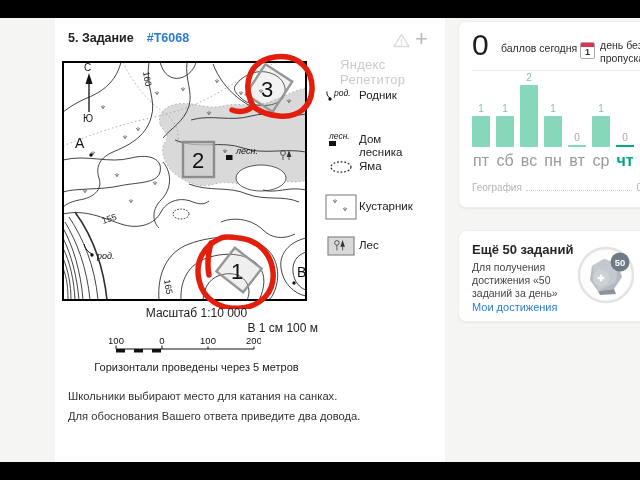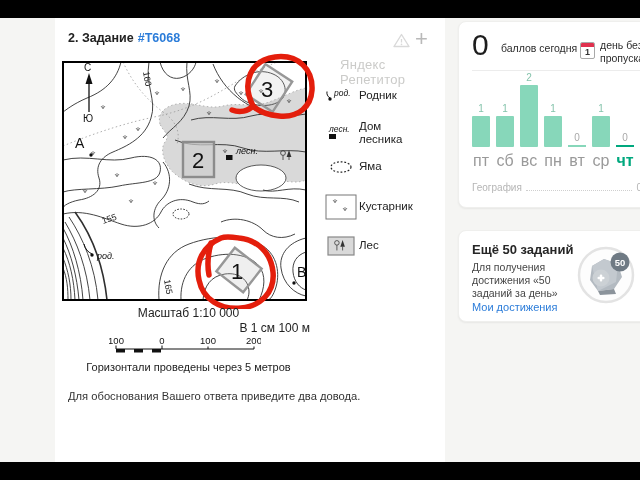--- a/index.html
+++ b/index.html
@@ -9,33 +9,33 @@
     -webkit-font-smoothing:antialiased;
   }
   .abs{position:absolute;}
   .letterbox{position:absolute;left:0;width:640px;background:#000;}
   #bar-top{top:0;height:18px;}
   #bar-bottom{top:462px;height:18px;}
 
   
   #task-card{position:absolute;left:55px;top:18px;width:390px;height:444px;background:#fff;}
   #task-header{left:13px;top:13px;font-size:12.5px;font-weight:700;color:#222;}
-  #task-id{color:#2b7cd9;font-weight:700;margin-left:4px;}
+  #task-id{color:#2b7cd9;font-weight:700;margin-left:13px;}
   #warn-icon{left:338px;top:15px;width:17px;height:15px;}
   #plus-icon{left:360px;top:8px;font-size:22px;color:#b9b9b9;font-weight:400;cursor:pointer;}
   #watermark{left:285px;top:39px;font-size:13px;color:#cbcbc9;letter-spacing:.3px;}
 
   
   .legend-row{position:absolute;left:268px;display:flex;align-items:center;}
   .legend-sym{width:36px;display:flex;justify-content:center;flex:0 0 36px;}
   .legend-label{font-size:11.5px;color:#222;line-height:1.15;}
-  .wrap60{width:62px;}
-
-  
-  .scale-text{left:12px;width:243px;text-align:center;color:#222;}
+  .wrap60{width:62px;margin-top:13px;}
+
+  
+  .scale-text{left:20px;width:243px;text-align:center;color:#222;}
   #scale-title{top:288px;font-size:12px;}
   #scale-ratio{top:303px;font-size:12px;text-align:right;}
   #scale-bar{left:54px;top:317px;}
   #scale-note{top:343px;font-size:11px;}
 
   
   #task-text{left:13px;top:371px;width:370px;font-size:11.2px;color:#333;line-height:1.3;}
   #task-text p{margin:0 0 5px 0;}
 
   
@@ -68,21 +68,21 @@
 </style>
 </head>
 <body>
 
 <div class="letterbox" id="bar-top"></div>
 <div class="letterbox" id="bar-bottom"></div>
 
 <div id="task-card">
 
   <div class="abs" id="task-header">
-    <span>2. Задание</span><span id="task-id">#Т6068</span>
+    <span>5. Задание</span><span id="task-id">#Т6068</span>
   </div>
 
   <svg class="abs" id="warn-icon" viewBox="0 0 17 15">
     <path d="M8.5 1.5 L16 13.5 L1 13.5 Z" fill="none" stroke="#d9d9d9" stroke-width="1.4" stroke-linejoin="round"></path>
     <line x1="8.5" y1="6" x2="8.5" y2="9.5" stroke="#d9d9d9" stroke-width="1.3"></line>
     <circle cx="8.5" cy="11.4" r="0.8" fill="#d9d9d9"></circle>
   </svg>
   <div class="abs" id="plus-icon">+</div>
 
   <div class="abs" id="watermark">Яндекс Репетитор</div>
@@ -284,20 +284,21 @@
     <line x1="99" y1="11.5" x2="99" y2="14" stroke="#111" stroke-width="1"></line>
     <line x1="145" y1="11.5" x2="145" y2="14" stroke="#111" stroke-width="1"></line>
     <rect x="7" y="14" width="9" height="3.5" fill="#111"></rect>
     <rect x="25" y="14" width="9" height="3.5" fill="#111"></rect>
     <rect x="43" y="14" width="9" height="3.5" fill="#111"></rect>
   </svg>
 
   <div class="abs scale-text" id="scale-note">Горизонтали проведены через 5 метров</div>
 
   <div class="abs" id="task-text">
+    <p>Школьники выбирают место для катания на санках.</p>
     <p>Для обоснования Вашего ответа приведите два довода.</p>
   </div>
 </div>
 
 <div class="side-card" id="stats-card">
   <div class="abs" id="score-num">0</div>
   <div class="abs" id="score-label">баллов сегодня</div>
 
   <div class="abs" id="cal-icon">
     <div id="cal-red"></div>

